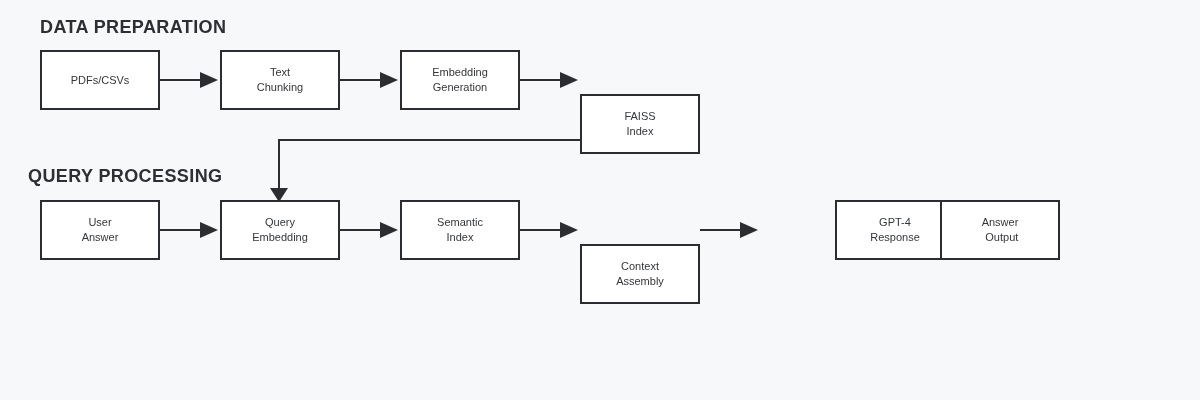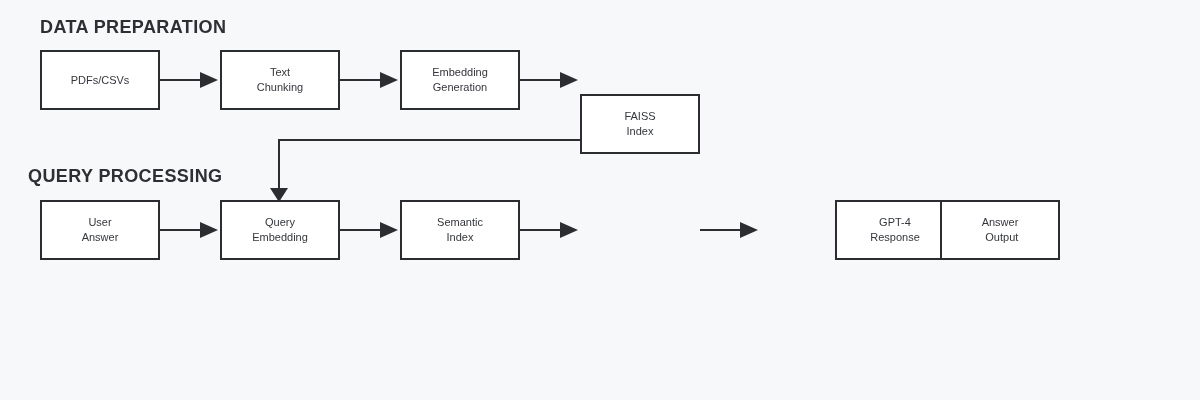--- a/index.html
+++ b/index.html
@@ -139,20 +139,22 @@
 
   <div class="node row-bottom col-1">User
 Answer</div>
 
   <div class="node row-bottom col-2">Query
 Embedding</div>
 
   <div class="node row-bottom col-3">Semantic
 Index</div>
 
+  <div class="node row-bottom col-4">Context
+Assembly</div>
 
   <div class="node row-bottom col-5">GPT-4
 Response</div>
 
   <div class="node row-bottom col-6">Answer
 Output</div>
 
 </div>
 
 </body></html>

